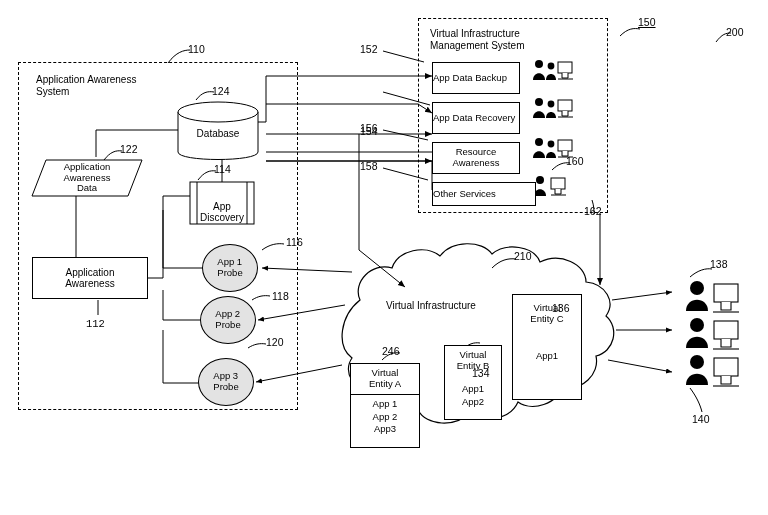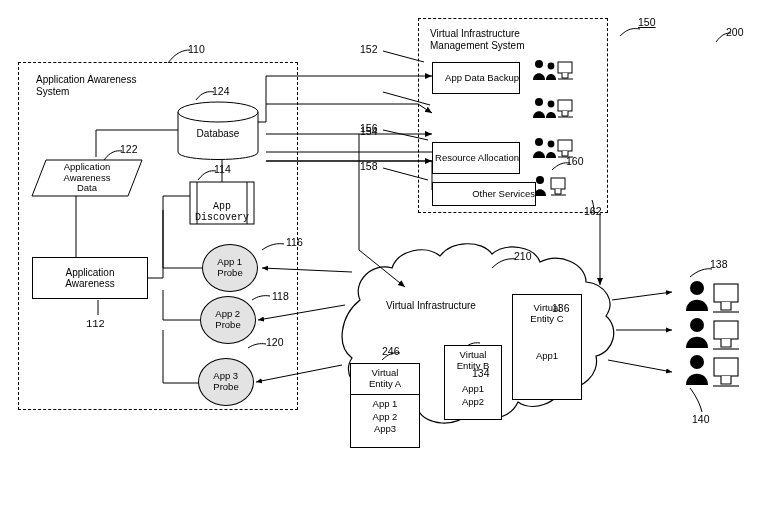--- a/index.html
+++ b/index.html
@@ -101,21 +101,21 @@
     border: 1px dashed #000;
     box-sizing: border-box;
   }
   .svc {
     position: absolute;
     border: 1px solid #000;
     background: #fff;
     box-sizing: border-box;
     display: flex;
     align-items: center;
-    justify-content: flex-end;
+    justify-content: flex-start;
     text-align: center;
     font-size: 9.5px;
     line-height: 1.15;
     color: #000;
   }
   .cloud-label {
     position: absolute;
     font-size: 10px;
     color: #000;
   }
@@ -302,44 +302,48 @@
 System</div>
 
   <div class="vims-box" style="left:418px; top:18px; width:190px; height:195px;"></div>
   <div class="label-plain title-left" style="left:430px; top:28px; width:180px;">Virtual Infrastructure
 Management System</div>
 
   <div class="svc" style="left:432px; top:62px; width:88px; height:32px;">
     <span>App Data
 Backup</span>
   </div>
+  <div class="svc" style="left:432px; top:102px; width:88px; height:32px;">
+    <span>App Data
+Recovery</span>
+  </div>
   <div class="svc" style="left:432px; top:142px; width:88px; height:32px;">
     <span>Resource
-Allocation</span>
-  </div>
-  <div class="svc" style="left:432px; top:182px; width:104px; height:24px;padding-left:31px;">
+Awareness</span>
+  </div>
+  <div class="svc" style="left:432px; top:182px; width:104px; height:24px;">
     <span>Other Services</span>
   </div>
 
   <div class="node" style="left:178px; top:112px; width:80px; height:44px; border:none;">
     <span>Database</span>
   </div>
 
   <div class="node" style="left:32px; top:160px; width:110px; height:36px; border:none; font-size:9.5px;">
     <span style="white-space:pre-line;">Application
 Awareness
 Data</span>
   </div>
 
   <div class="node box" style="left:32px; top:257px; width:116px; height:42px;">
     <span style="white-space:pre-line;">Application
 Awareness</span>
   </div>
 
-  <div class="node" style="left:190px; top:182px; width:64px; height:60px; border:none;font-family:Liberation Mono, monospace;">
+  <div class="node" style="left:190px; top:182px; width:64px; height:60px; border:none;">
     <span style="white-space:pre-line;">App
 Discovery</span>
   </div>
 
   <div class="ellipse" style="left:202px; top:244px; width:56px; height:48px;">
     <span style="white-space:pre-line;">App 1
 Probe</span>
   </div>
   <div class="ellipse" style="left:200px; top:296px; width:56px; height:48px;">
     <span style="white-space:pre-line;">App 2

